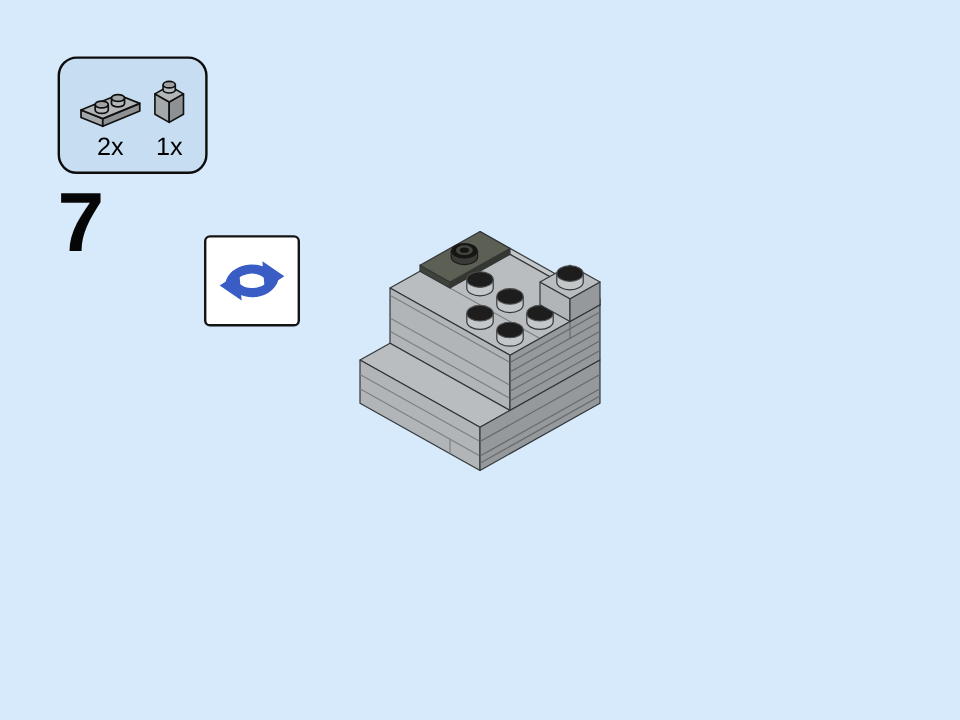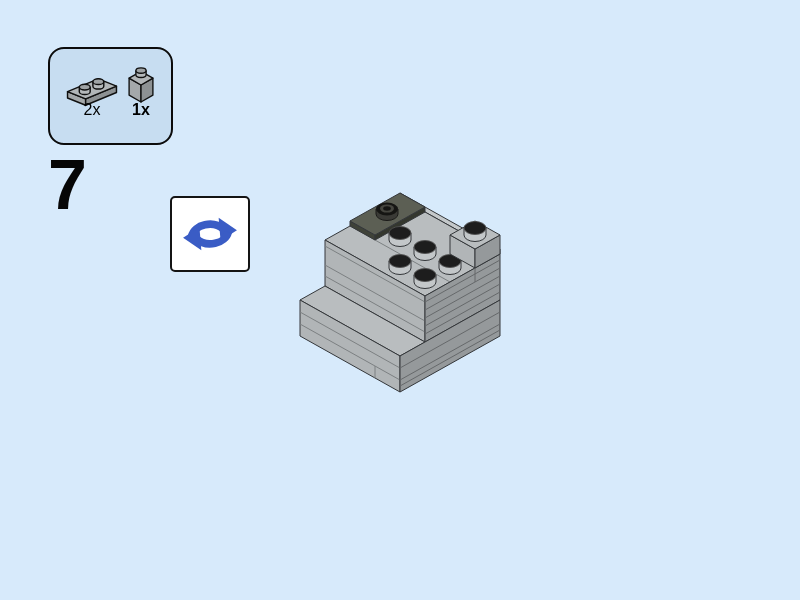--- a/index.html
+++ b/index.html
@@ -4,23 +4,23 @@
 <style>
   html,body{margin:0;padding:0;}
   body{font-family:"Liberation Sans",sans-serif;}
   .page{position:relative;width:800px;height:600px;background:#d7eafb;overflow:hidden;}
 
   
   .parts-box{position:absolute;left:48px;top:47px;width:125px;height:98px;
     background:#c7ddf1;border:2.6px solid #0c0c0c;border-radius:16px;box-sizing:border-box;}
   .part-plate{position:absolute;left:13px;top:18px;width:58px;height:42px;}
   .part-brick{position:absolute;left:74px;top:14px;width:34px;height:44px;}
-  .part-count{position:absolute;top:52px;color:#000;font-size:16px;line-height:18px;text-align:center;}
+  .part-count{position:absolute;top:65px;color:#000;font-size:21px;line-height:18px;text-align:center;}
   .count-plate{left:13px;width:58px;}
-  .count-brick{left:74px;width:34px;font-weight:bold;}
+  .count-brick{left:74px;width:34px;}
 
   
   .step-number{position:absolute;left:48px;top:150px;font-size:70px;line-height:1;
     font-weight:bold;color:#060606;letter-spacing:-1px;}
 
   
   .rotate-box{position:absolute;left:170px;top:196px;width:80px;height:76px;background:#ffffff;
     border:2.6px solid #141414;border-radius:5px;box-sizing:border-box;
     display:flex;align-items:center;justify-content:center;}
   .rotate-box svg{width:58px;height:50px;}

